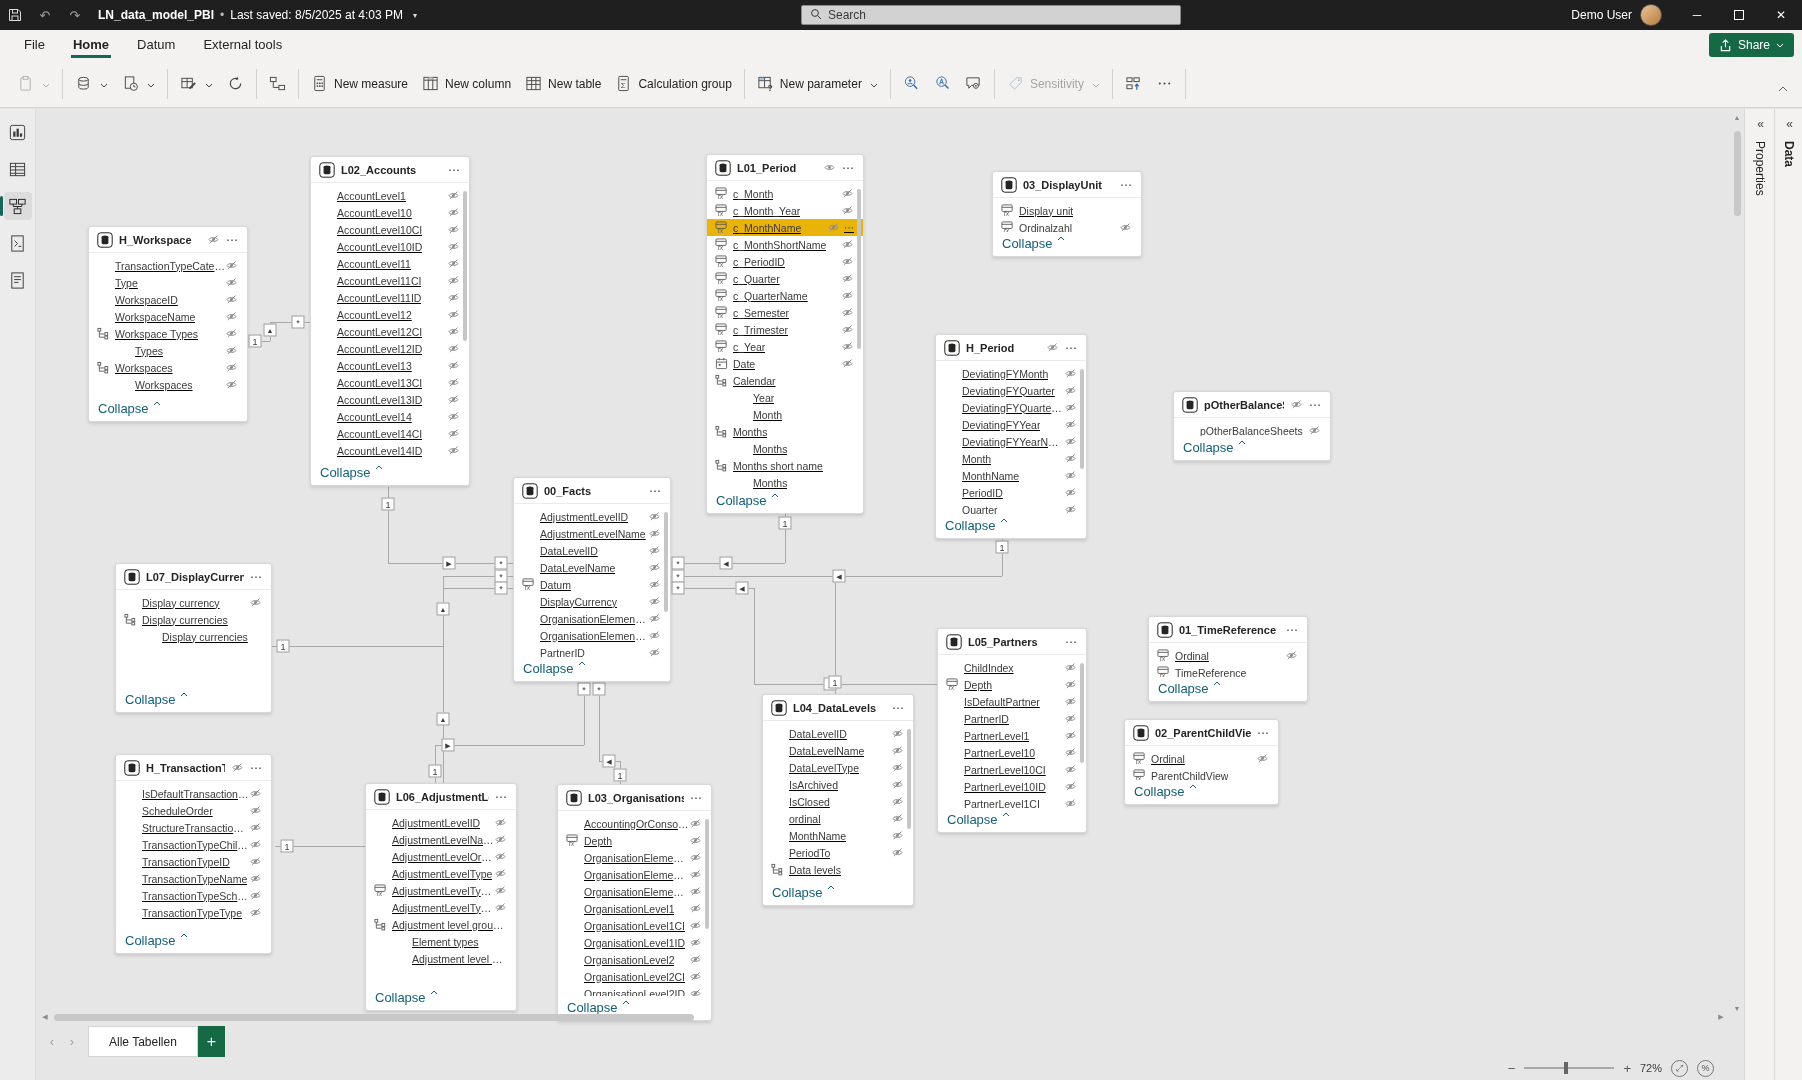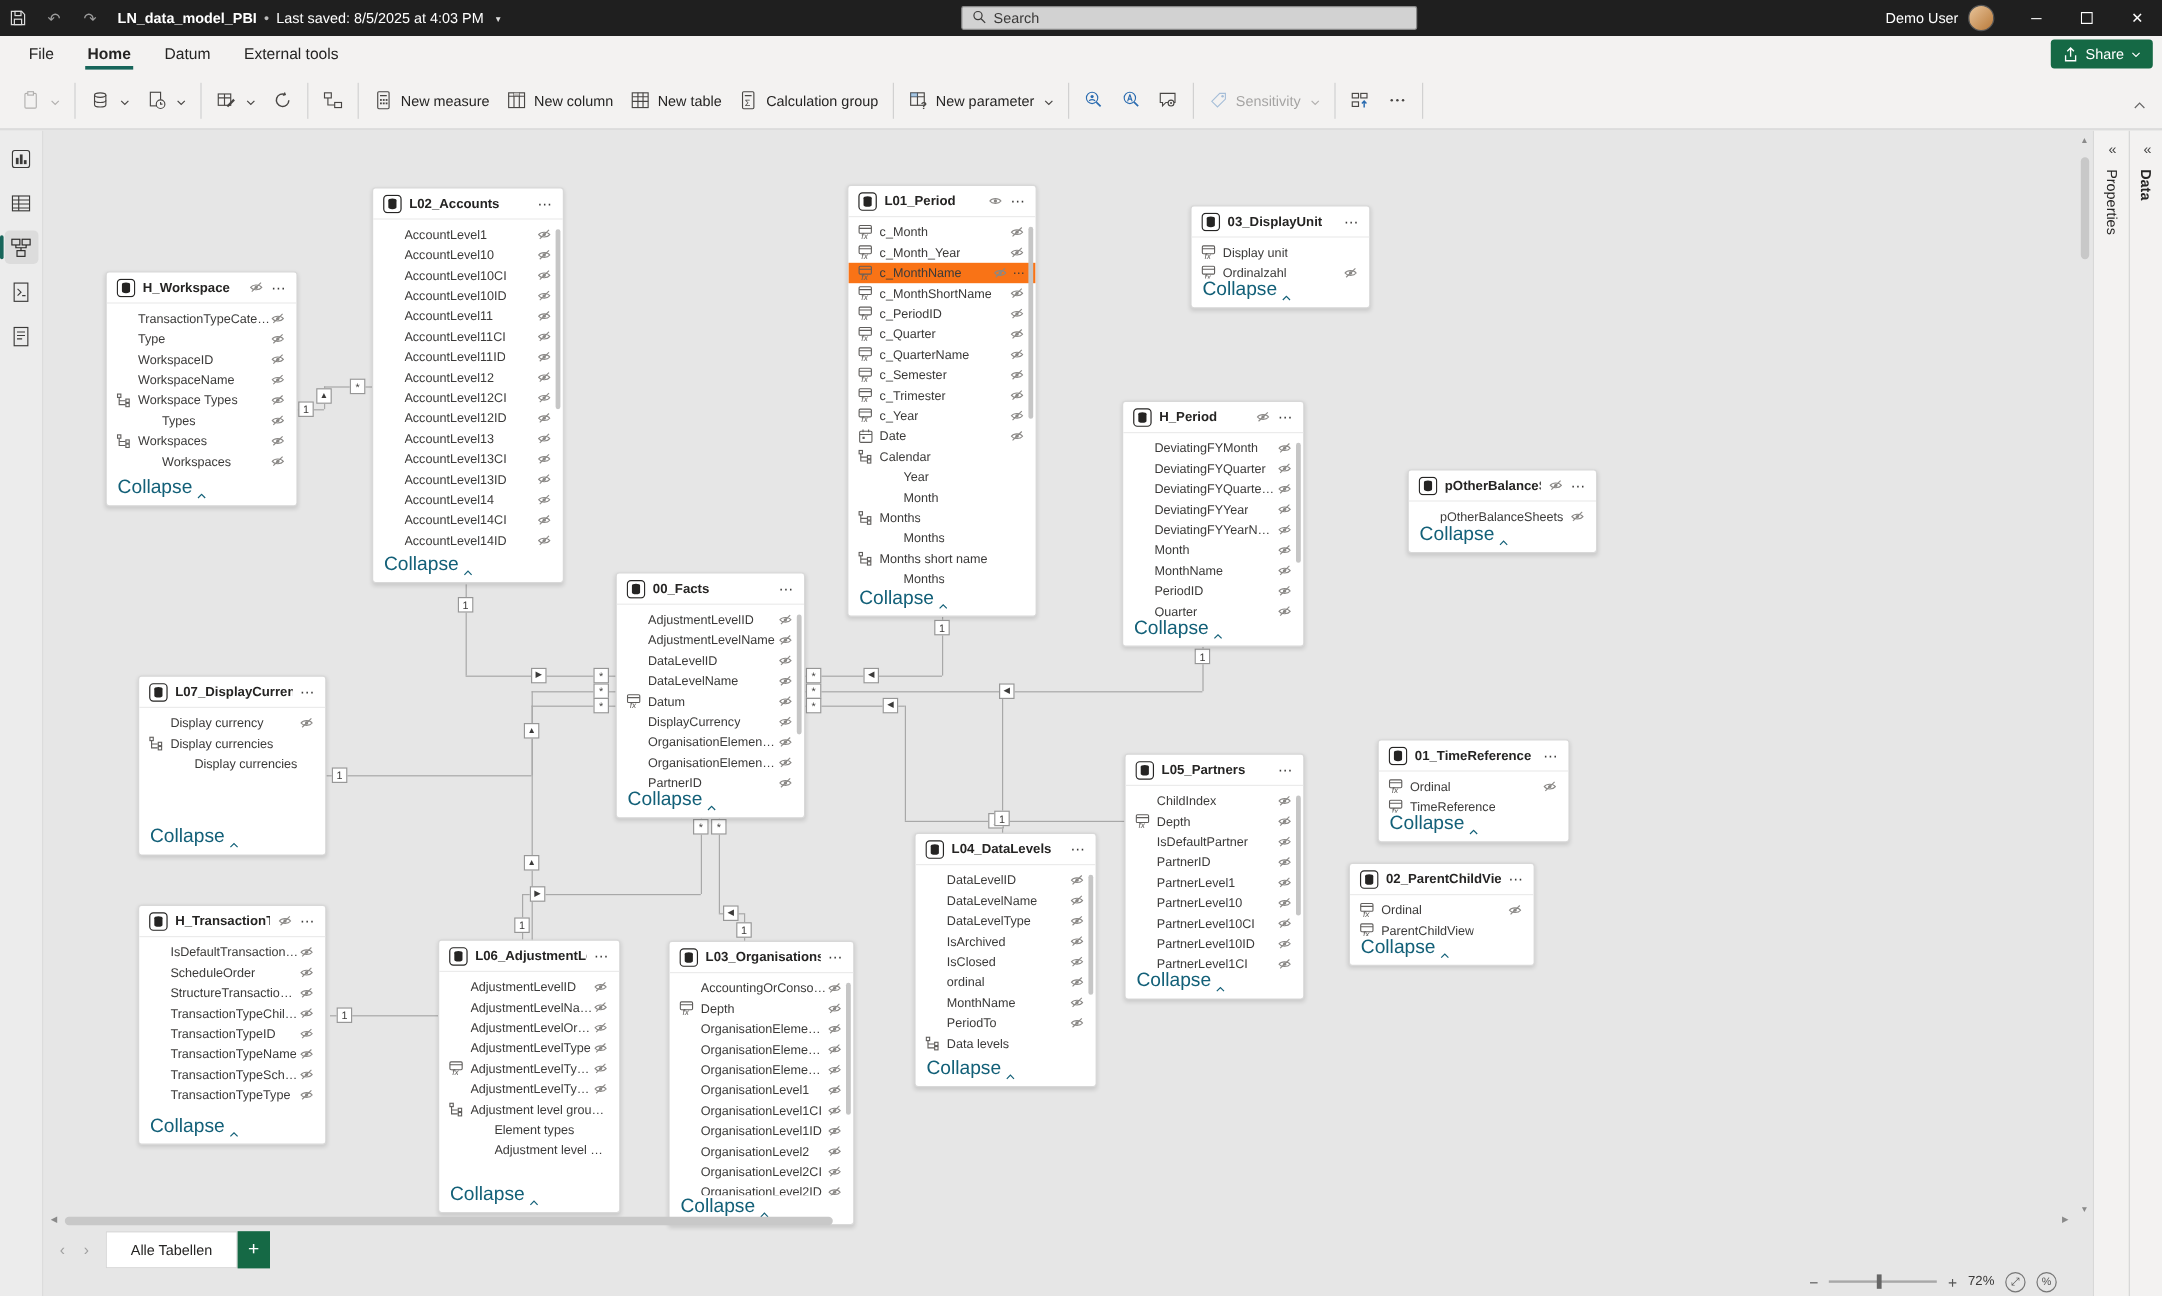--- a/index.html
+++ b/index.html
@@ -51,29 +51,29 @@
   .canvas { position:absolute; left:36px; top:109px; right:58px; bottom:0; background:#e6e6e6; overflow:hidden; }
   .ln { position:absolute; background:#a8a8a8; z-index:1; }
   .mk { position:absolute; width:13px; height:13px; background:#fff; border:1px solid #979797; font-size:9px; line-height:12px; text-align:center; color:#3b3a39; z-index:5; transform:translate(-50%,-50%); }
   .mk.arrow { font-size:7px; color:#3b3a39; }
 
   .card { position:absolute; background:#fff; border:1px solid #d8d8d8; border-radius:3px; box-shadow:0 1.6px 3.6px rgba(0,0,0,.13); z-index:10; }
   .chead { height:26px; display:flex; align-items:center; gap:6px; padding:0 8px; border-bottom:1px solid #ebebeb; }
   .chead .ctitle { font-size:11px; font-weight:bold; color:#252423; white-space:nowrap; overflow:hidden; flex:1 1 auto; }
   .chead .hicons { display:flex; align-items:center; gap:6px; }
   .chead .dots { font-size:12px; color:#3b3a39; letter-spacing:1px; }
-  .cfields { position:absolute; left:0; right:0; top:27px; bottom:24px; overflow:hidden; padding-top:3px; }
+  .cfields { position:absolute; left:0; right:0; top:27px; bottom:24px; overflow:hidden; padding-top:3px;text-decoration:underline; }
   .frow { height:17px; display:flex; align-items:center; padding:0 9px 0 26px; font-size:10.5px; color:#3b3a39; position:relative; white-space:nowrap; }
   .frow.indent { padding-left:46px; }
-  .frow.sel { background:#f97316; }
+  .frow.sel { background:#eab308; }
   .frow .ficon { position:absolute; left:8px; top:2px; }
   .frow .flabel { overflow:hidden; text-overflow:ellipsis; }
   .frow .feye { margin-left:auto; display:flex; align-items:center; gap:4px; }
   .frow .rowdots { font-size:10px; color:#3b3a39; }
-  .ccollapse { position:absolute; left:9px; bottom:5px; font-size:16px; color:#136078; display:flex; align-items:flex-end; gap:4px; }
+  .ccollapse { position:absolute; left:9px; bottom:5px; font-size:13px; color:#136078; display:flex; align-items:flex-start; gap:4px; }
   .cscroll { position:absolute; right:2px; width:4px; background:#c6c6c6; border-radius:2px; z-index:11; }
 
   
   .vscroll { position:absolute; right:0; top:2px; width:14px; bottom:64px; z-index:20; }
   .vscroll .arr { position:absolute; left:0; width:14px; height:14px; font-size:7px; color:#8a8a8a; text-align:center; line-height:14px; }
   .vscroll .thumb { position:absolute; left:4px; width:7px; top:20px; height:85px; background:#c8c8c8; border-radius:4px; }
   .hscroll { position:absolute; left:2px; right:16px; bottom:56px; height:14px; z-index:20; }
   .hscroll .arr { position:absolute; top:0; width:14px; height:14px; font-size:7px; color:#8a8a8a; text-align:center; line-height:14px; }
   .hscroll .thumb { position:absolute; top:4px; left:16px; width:640px; height:7px; background:#c8c8c8; border-radius:4px; }
 

